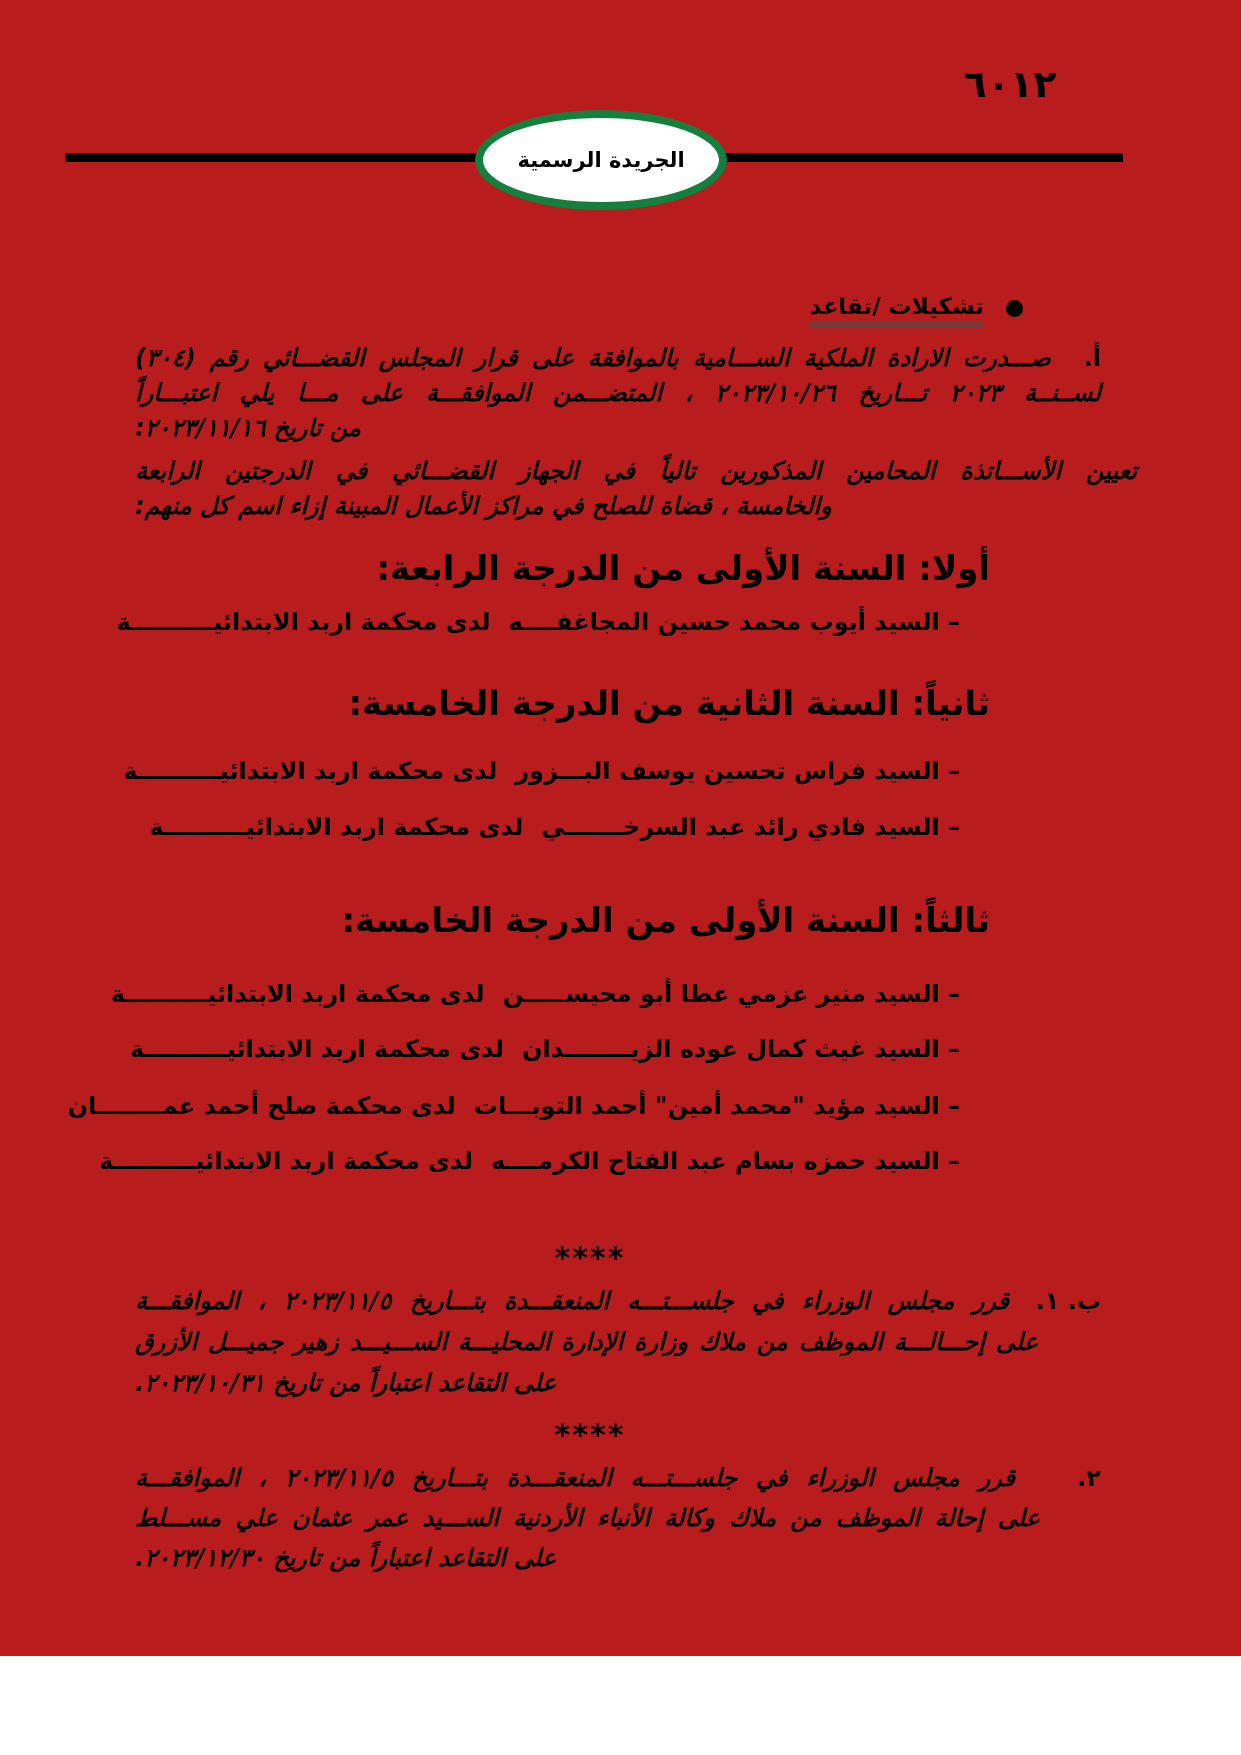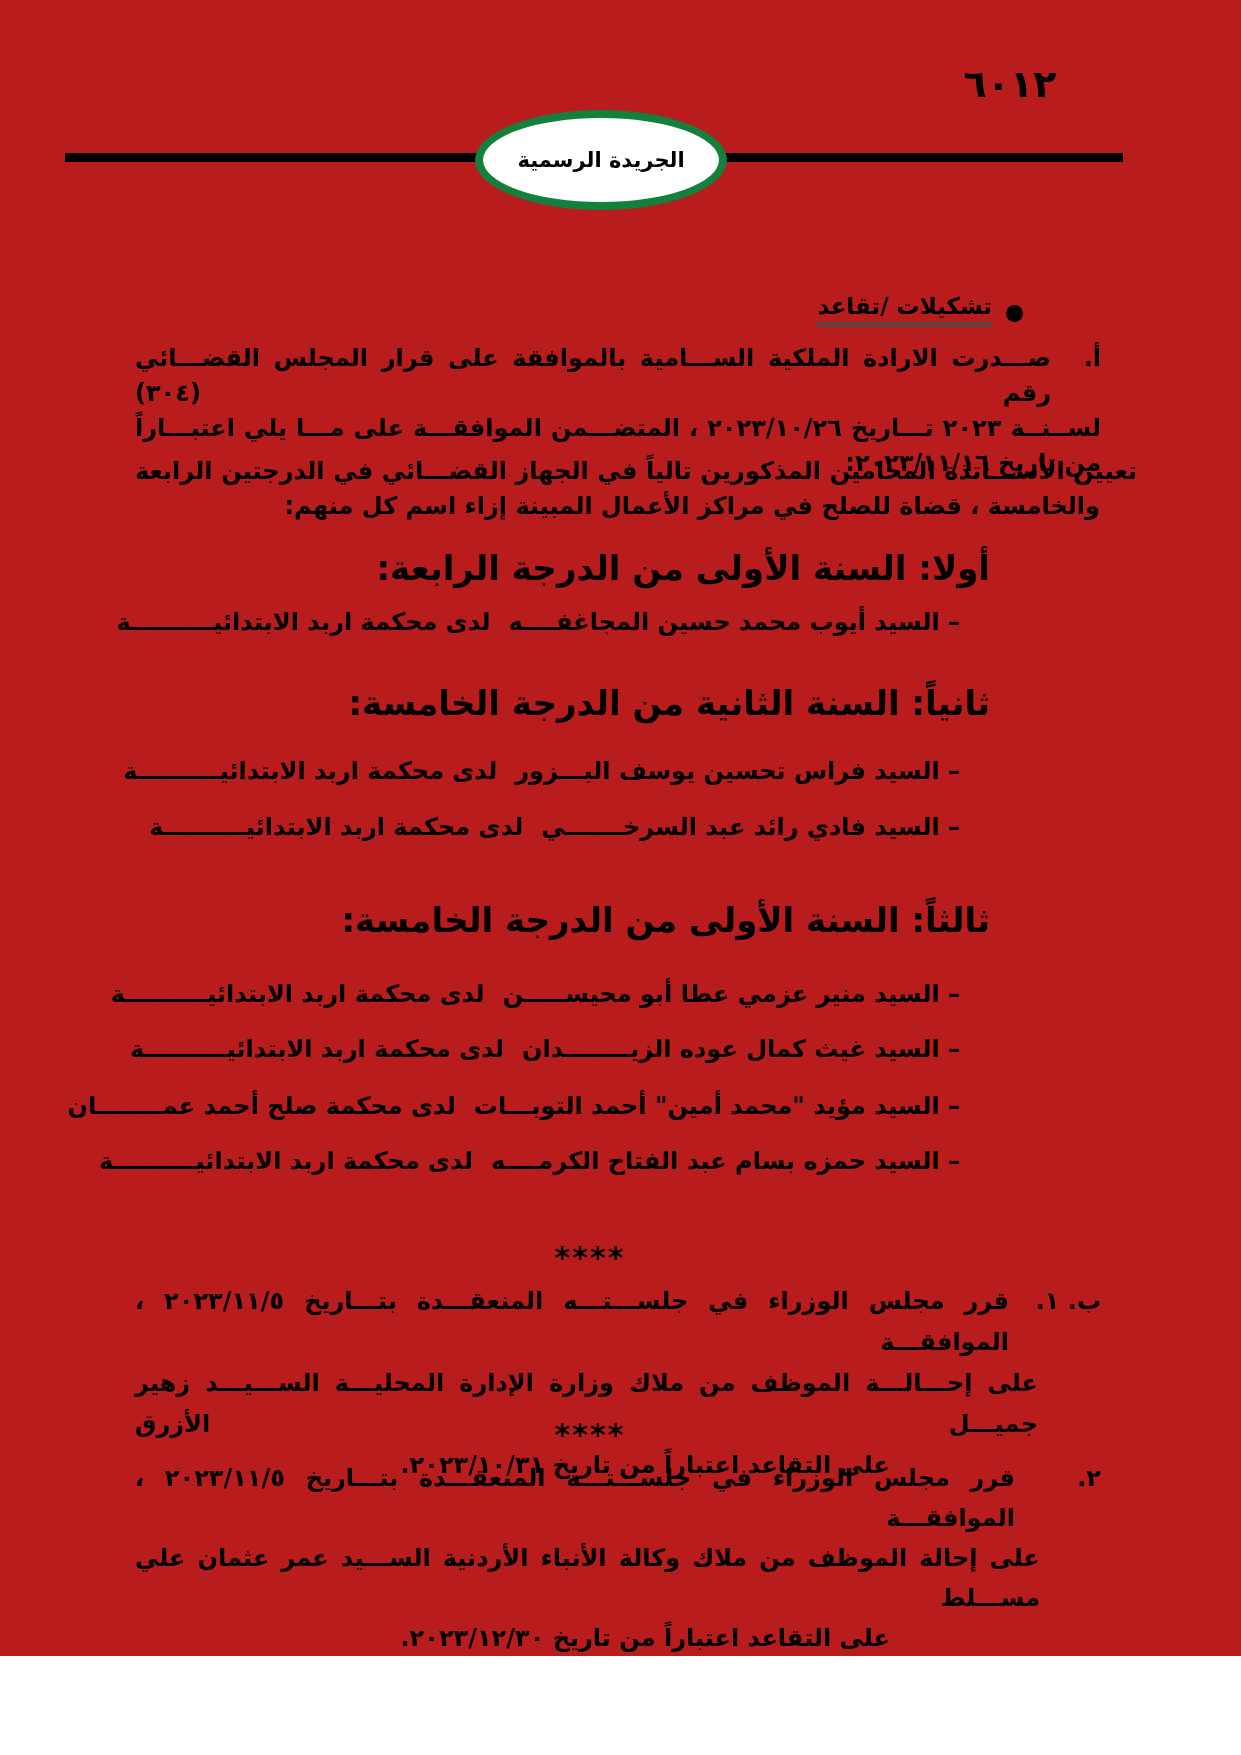--- a/index.html
+++ b/index.html
@@ -32,33 +32,33 @@
   }
   .badge span{font-size:21px;font-weight:700;}
   .title-wrap{position:absolute;top:230px;left:0;width:1142px;text-align:center;}
   .title{
     display:inline-block;font-size:30px;font-weight:700;
     border-bottom:5px double #3a3a3a;padding:0 4px 5px 4px;
   }
   
   .bullet-row{
     position:absolute;top:293px;right:218px;
-    display:flex;flex-direction:row;align-items:center;gap:14px;
+    display:flex;flex-direction:row;align-items:flex-start;gap:22px;
   }
   .bullet-dot{width:17px;height:17px;border-radius:50%;background:#000;margin-top:7px;flex:none;}
   .bullet-label{
     font-size:23px;font-weight:700;
     border-bottom:5px double #4a4a4a;padding-bottom:3px;
   }
   
   .para{position:absolute;font-size:24px;font-weight:700;}
   .marker{position:absolute;right:0;top:0;white-space:nowrap;}
-  .pline{direction:rtl;}
+  .pline{direction:rtl;font-style:italic;}
   .pline.just{text-align:justify;text-align-last:justify;}
-  .pline.end{text-align:right;}
+  .pline.end{text-align:left;}
   .para-a{top:341px;left:135px;width:966px;line-height:35px;}
   .para-a .ind-marker{padding-right:50px;}
   .para-appoint{top:454px;left:135px;width:1002px;line-height:35px;}
   .para-appoint .ind2{padding-right:37px;}
   
   .grade-heading{
     position:absolute;right:251px;font-size:34px;font-weight:700;text-align:right;
   }
   .h1{top:548px;} .h2{top:683px;} .h3{top:900px;text-align:center;}
   

